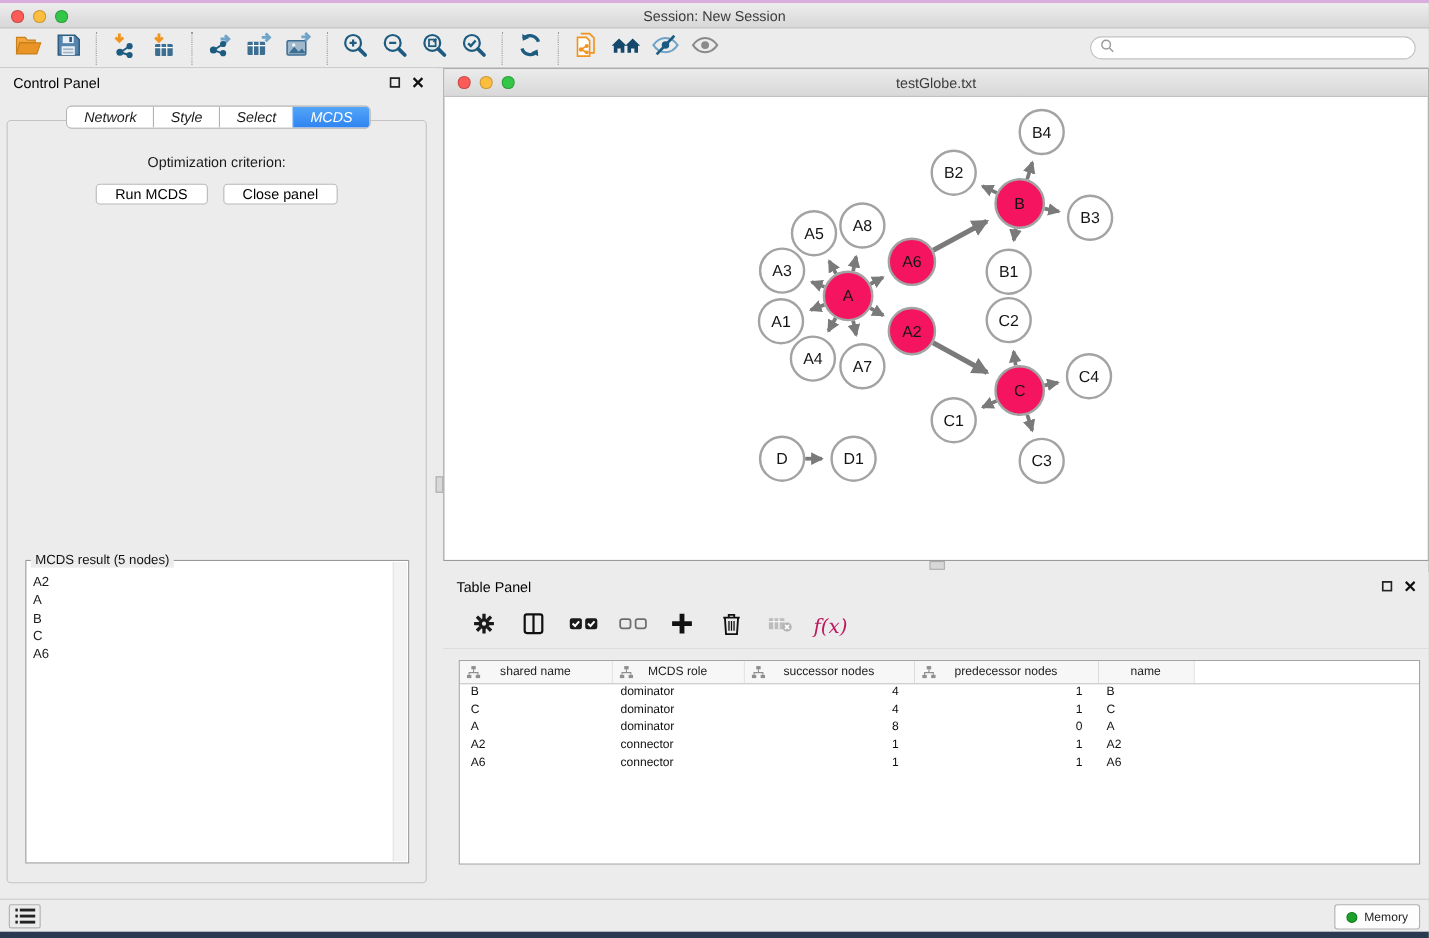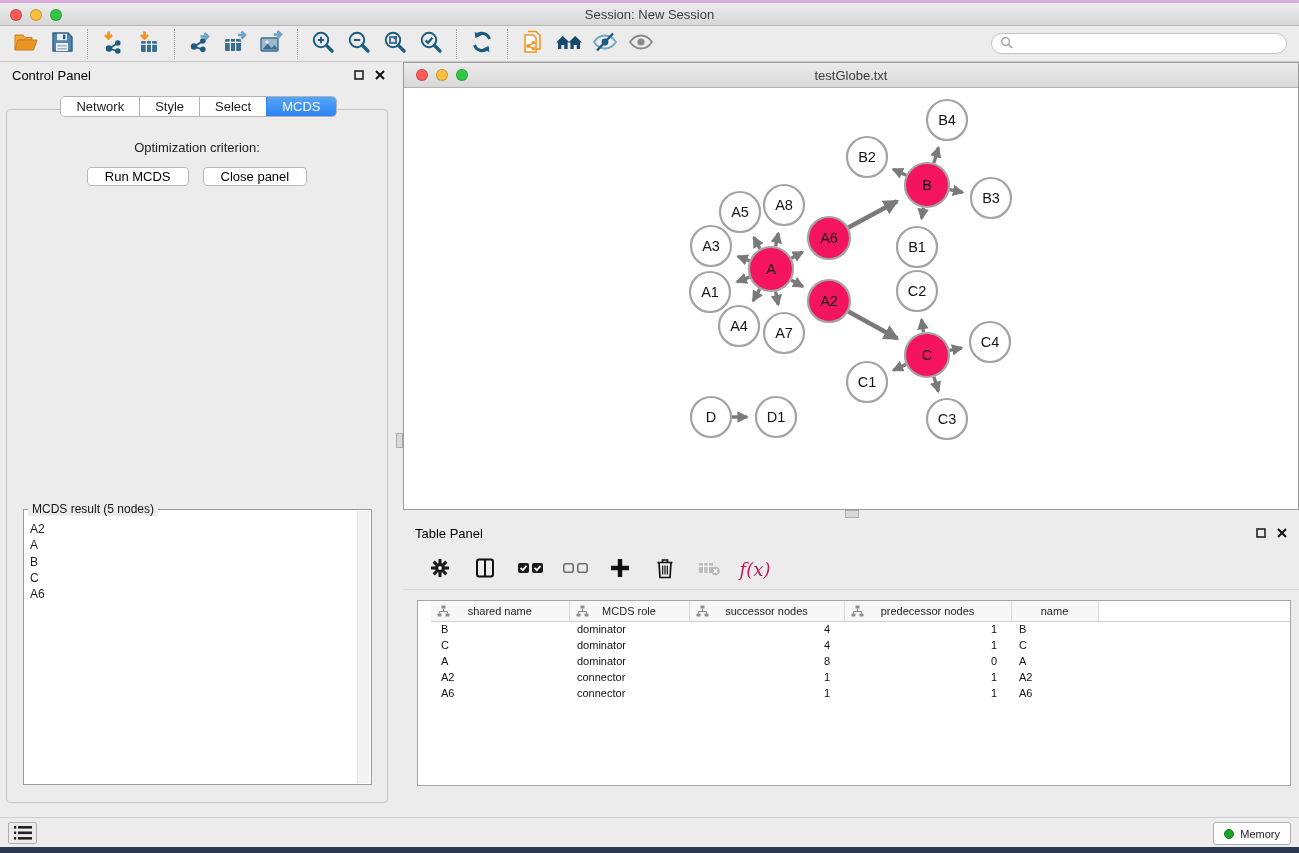--- a/index.html
+++ b/index.html
@@ -27,21 +27,21 @@
   .search input { border:none; outline:none; flex:1; font-size:12px; background:transparent; }
 
   
   .panel-header { height:26px; display:flex; align-items:center; padding:0 12px; font-size:13px; color:#000000; }
   .panel-header .ph-btns { margin-left:auto; display:flex; gap:11px; align-items:center; }
 
   
   .control-panel { position:absolute; left:0; top:62px; width:397px; height:755px; background:#ececec; }
   .cp-content { position:absolute; left:6px; right:9px; top:47px; bottom:14px;
                 border:1px solid #c3c3c3; border-radius:4px; background:#ececec; }
-  .cp-tabs { position:absolute; top:34px; left:0; right:0; display:flex; justify-content:center; z-index:2; }
+  .cp-tabs { position:absolute; top:34px; left:0; right:0; display:flex; justify-content:center; z-index:2;font-style:italic; }
   .seg { display:inline-flex; border:1px solid #b3b3b3; border-radius:5px; overflow:hidden; background:#fff; height:21px; }
   .seg .seg-tab { padding:2px 15px; font-size:13px; background:#fff; display:flex; align-items:center; cursor:default; }
   .seg .seg-tab + .seg-tab { border-left:1px solid #b3b3b3; }
   .seg .seg-tab.active { background:linear-gradient(#54a5f8,#2e84f2); color:#fff; border-left-color:#2e84f2; }
   .opt-label { text-align:center; margin-top:30px; font-size:13px; }
   .dropdown { width:312px; height:23px; margin:9px auto 0; background:#fff; border:1px solid #b9b9b9;
               border-radius:4px; display:flex; align-items:center; font-size:13px; overflow:hidden; }
   .dropdown .dd-text { flex:1; padding-left:8px; white-space:nowrap; }
   .dropdown .dd-step { width:18px; align-self:stretch; background:linear-gradient(#57a7f8,#2d82f1);
                        display:flex; align-items:center; justify-content:center; border-radius:0 3px 3px 0; }
@@ -68,21 +68,21 @@
   .net-traffic { position:absolute; left:12px; top:6px; display:flex; gap:8px; }
   .net-canvas { display:block; width:894px; height:421px; }
 
   
   .table-panel { position:absolute; left:403px; top:520px; width:896px; height:297px; background:#ececec; }
   .tp-toolbar { position:absolute; left:0; right:0; top:30px; height:40px; display:flex; align-items:center;
                 gap:15px; padding-left:22px; border-bottom:1px solid #dcdcdc; }
   .tp-icon { width:30px; height:30px; display:flex; align-items:center; justify-content:center; }
   .fx { font-family:"DejaVu Serif","Liberation Serif",serif; font-style:italic; font-size:18px; color:#be185d; }
   .table-wrap { position:absolute; left:14px; right:8px; top:80px; height:186px; background:#fff;
-                border:1px solid #a5a5a5; overflow:hidden;padding-left:13px; }
+                border:1px solid #a5a5a5; overflow:hidden; }
   table { border-collapse:collapse; width:100%; table-layout:fixed; font-size:11px; }
   th { height:20px; background:#f7f7f7; border-right:1px solid #dadada; border-bottom:1px solid #cfcfcf;
        font-weight:normal; position:relative; font-size:11px; color:#222; }
   th .th-icon { position:absolute; left:6px; top:4px; }
   th.filler { background:#fff; border-right:none; }
   td { height:16px; padding:0 8px; color:#111; white-space:nowrap; }
   td.num { text-align:right; padding-right:14px; }
   td.first { padding-left:10px; }
   .bottom-tabs { position:absolute; left:50%; transform:translateX(-50%); top:267px; }
 

